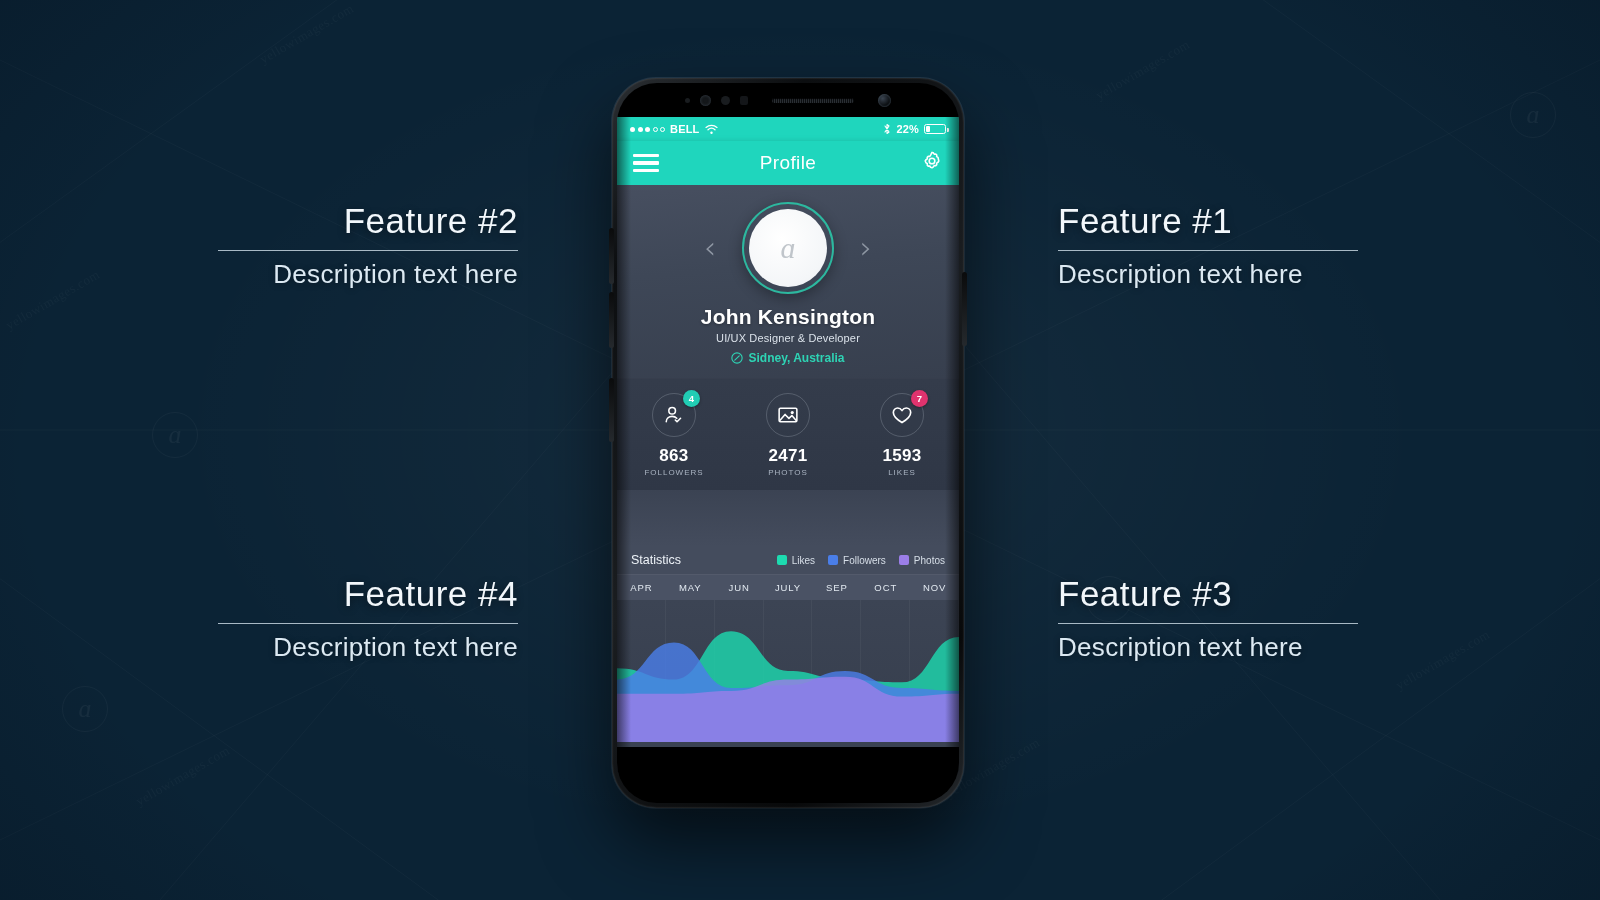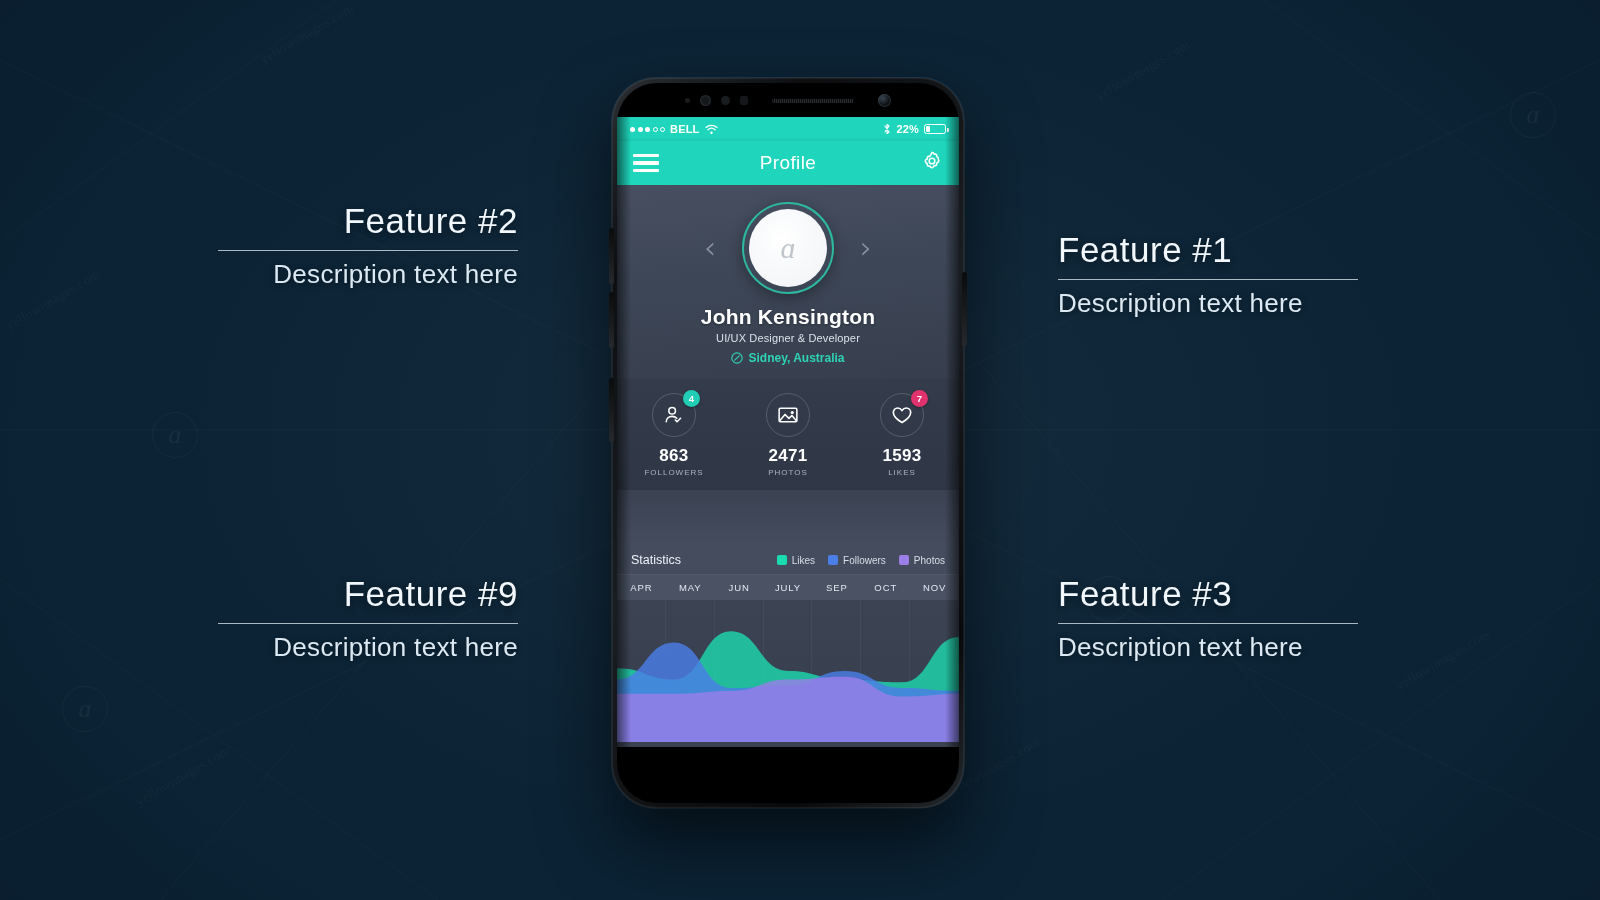--- a/index.html
+++ b/index.html
@@ -27,21 +27,21 @@
 
   
   .feature { position:absolute; width:300px; }
   .feature .title { font-size:35px; font-weight:400; color:#f2f7fb; letter-spacing:.5px;
                     line-height:1.05; text-shadow:0 2px 8px rgba(0,0,0,.45); }
   .feature .rule  { height:1px; background:rgba(222,236,245,.75); margin:10px 0 8px; }
   .feature .desc  { font-size:26px; font-weight:300; color:#dce9f2; letter-spacing:.3px;
                     text-shadow:0 1px 6px rgba(0,0,0,.4); }
   .f-left  { text-align:right; }
   .f-right { text-align:left; }
-  #feature-1 { left:1058px; top:203px;margin-top:29px; }
+  #feature-1 { left:1058px; top:203px; }
   #feature-2 { left:218px;  top:203px; }
   #feature-3 { left:1058px; top:576px; }
   #feature-4 { left:218px;  top:576px; }
 
   
   .phone { position:absolute; left:612px; top:78px; width:352px; height:730px;
            border-radius:44px; background:linear-gradient(135deg,#2b2f33 0%,#0c0e10 18%,#1a1d20 50%,#08090a 84%,#24282c 100%);
            box-shadow:0 34px 70px rgba(0,0,0,.62), 0 0 0 1px rgba(160,175,190,.16),
                       inset 0 0 2px rgba(255,255,255,.25);
            padding:5px; }
@@ -186,21 +186,21 @@
   <div class="title">Feature #2</div>
   <div class="rule"></div>
   <div class="desc">Description text here</div>
 </div>
 <div class="feature f-right" id="feature-3">
   <div class="title">Feature #3</div>
   <div class="rule"></div>
   <div class="desc">Description text here</div>
 </div>
 <div class="feature f-left" id="feature-4">
-  <div class="title">Feature #9</div>
+  <div class="title">Feature #4</div>
   <div class="rule"></div>
   <div class="desc">Description text here</div>
 </div>
 
 <div class="phone">
   <div class="btn-side btn-vol-up"></div>
   <div class="btn-side btn-vol-down"></div>
   <div class="btn-side btn-bixby"></div>
   <div class="btn-side btn-power"></div>
 

